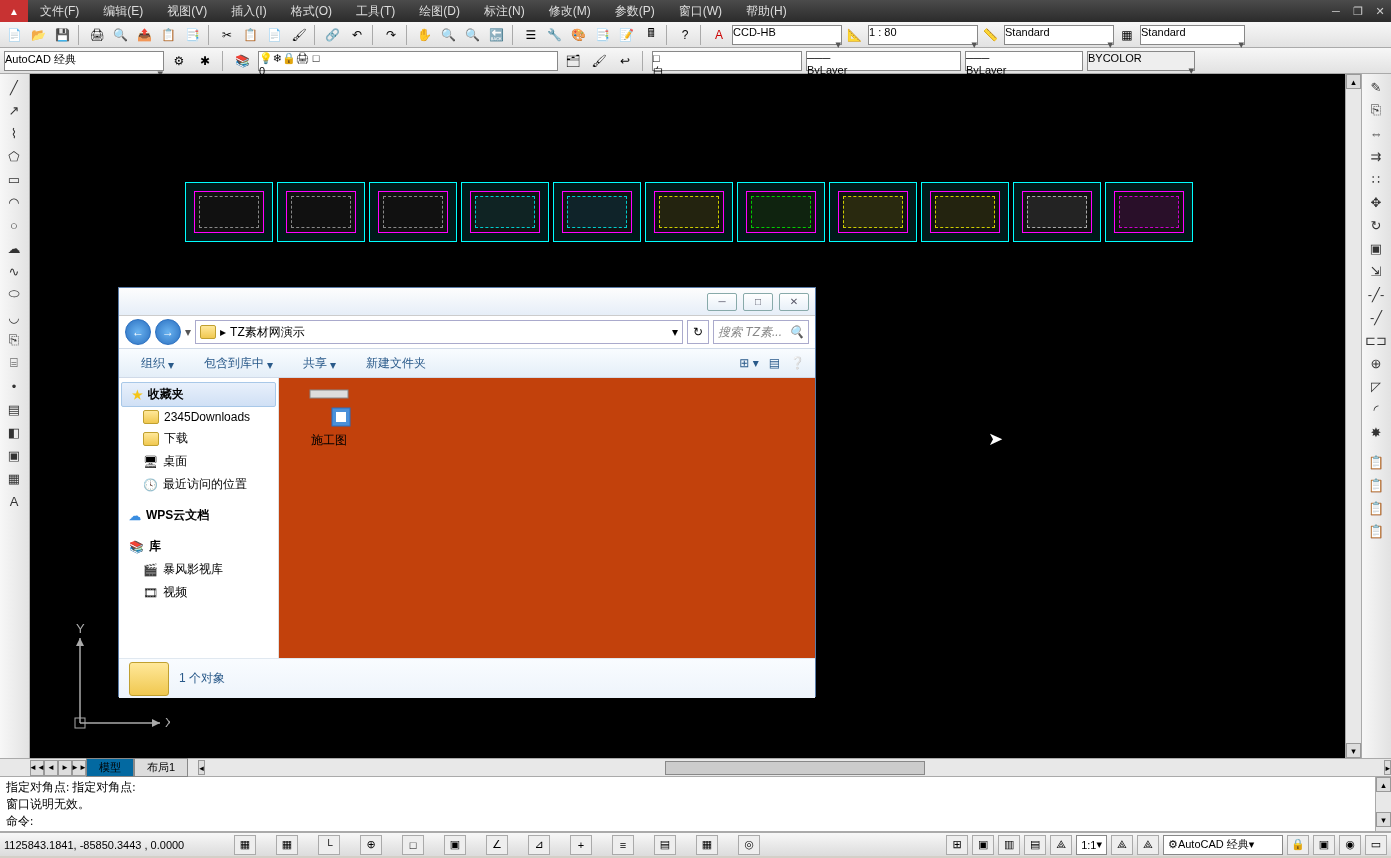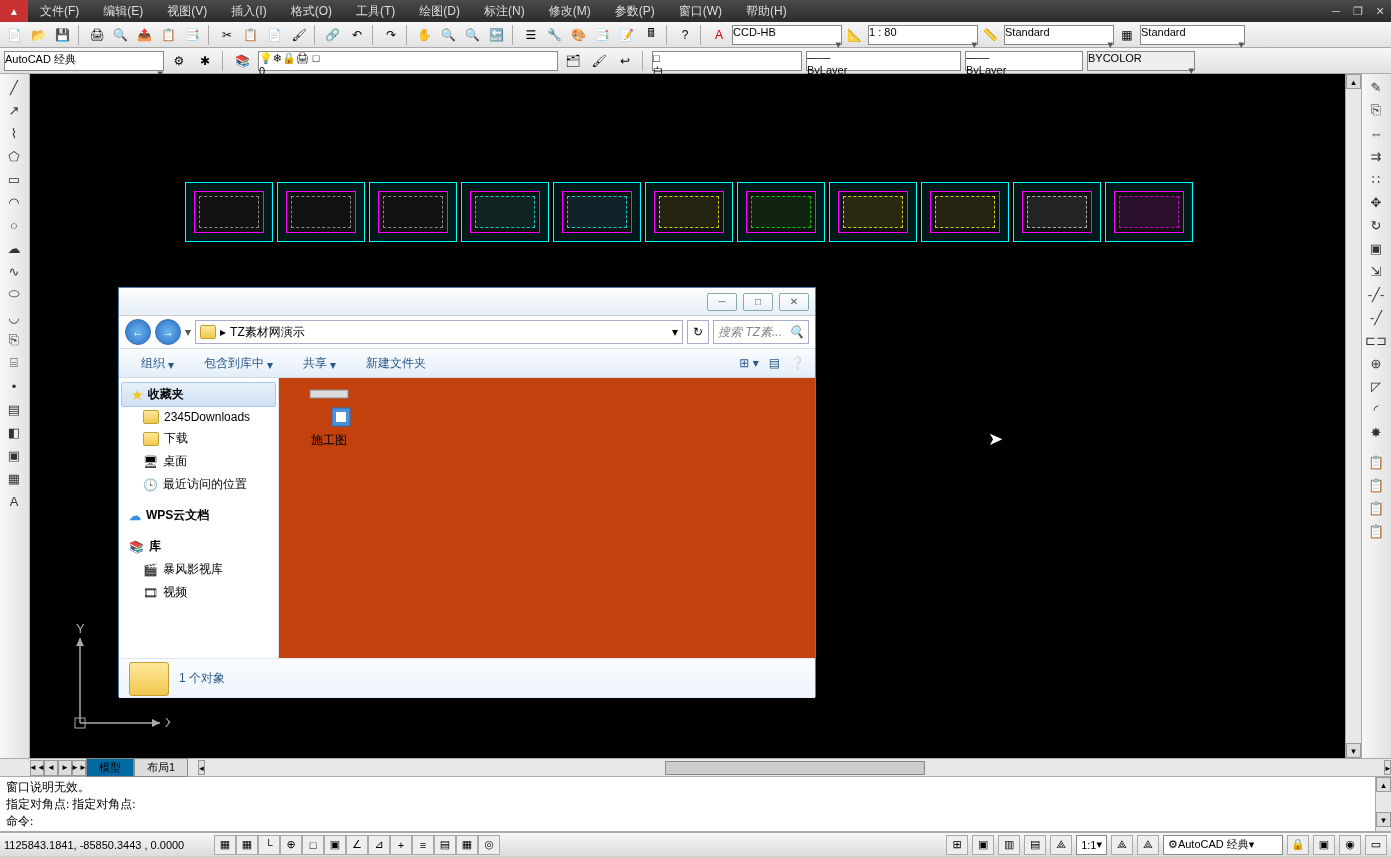--- a/index.html
+++ b/index.html
@@ -32,21 +32,21 @@
 .tabs-row { height: 18px; background: #e8e8e8; border-top: 1px solid #aaa; display: flex; align-items: center; font-size: 11px; }
 .tab-nav { display: flex; }
 .tab-nav-btn { width: 14px; height: 16px; display: flex; align-items: center; justify-content: center; border: 1px solid #999; background: #ddd; cursor: pointer; font-size: 8px; }
 .tab { padding: 1px 12px; border: 1px solid #888; background: #ddd; cursor: pointer; }
 .tab.active { background: #0369a1; }
 .hscroll { flex: 1; background: #e8e8e8; display: flex; margin-left: 10px; }
 .hscroll-thumb { width: 260px; height: 14px; background: #ccc; border: 1px solid #888; margin: auto; }
 .command-area { height: 56px; background: #fff; border-top: 1px solid #aaa; border-bottom: 1px solid #aaa; display: flex; }
 .command-text { flex: 1; padding: 2px 6px; font-size: 12px; font-family: SimSun; }
 .cmd-scroll { width: 16px; background: #e8e8e8; border-left: 1px solid #aaa; }
-.status-bar { height: 24px; background: linear-gradient(to bottom, #f7f7f7, #dcdcdc); border-top: 1px solid #aaa; display: flex; align-items: center; padding: 0 4px; font-size: 11px; gap: 0; }
+.status-bar { height: 24px; background: linear-gradient(to bottom, #f7f7f7, #dcdcdc); border-top: 1px solid #aaa; display: flex; align-items: center; padding: 0 4px; font-size: 11px; gap: 20px; }
 .status-coords { width: 210px; }
 .status-btn { width: 22px; height: 20px; border: 1px solid #aaa; background: #eee; display: flex; align-items: center; justify-content: center; cursor: pointer; font-size: 11px; }
 .status-right { margin-left: auto; display: flex; gap: 4px; align-items: center; }
 .dialog { position: absolute; top: 287px; left: 118px; width: 698px; height: 410px; background: #fff; border: 1px solid #5a7ca8; box-shadow: 3px 5px 12px rgba(0,0,0,.5); }
 .dlg-title { height: 28px; background: linear-gradient(to bottom, #fdfdfd, #e6eef8); border-bottom: 1px solid #ccc; display: flex; align-items: center; justify-content: flex-end; padding: 0 6px; gap: 6px; }
 .dlg-win-btn { width: 30px; height: 18px; border: 1px solid #8aa; border-radius: 2px; background: linear-gradient(#fff,#e8f0f8); display: flex; align-items: center; justify-content: center; font-size: 10px; cursor: pointer; color: #556; }
 .dlg-nav { height: 32px; display: flex; align-items: center; padding: 0 6px; gap: 4px; }
 .nav-back { width: 26px; height: 26px; border-radius: 50%; background: radial-gradient(#6ab3f0,#2a6fc0); border: 1px solid #2a6fc0; display: flex; align-items: center; justify-content: center; color: #fff; cursor: pointer; }
 .nav-fwd { width: 26px; height: 26px; border-radius: 50%; background: radial-gradient(#6ab3f0,#2a6fc0); border: 1px solid #2a6fc0; display: flex; align-items: center; justify-content: center; color: #fff; cursor: pointer; }
 .nav-path { flex: 1; height: 24px; border: 1px solid #aac; background: #fff; display: flex; align-items: center; padding: 0 4px; gap: 4px; }
@@ -316,22 +316,22 @@
     <div class="scroll-btn">◂</div>
     <div style="flex:1;display:flex">
         <div class="hscroll-thumb"></div>
       </div>
     <div class="scroll-btn">▸</div>
   </div>
 </div>
 
 <div class="command-area">
   <div class="command-text">
+    <div>指定对角点: 指定对角点:</div>
     <div>窗口说明无效。</div>
-    <div>指定对角点: 指定对角点:</div>
     <div>命令:</div>
   </div>
   <div class="cmd-scroll">
     <div class="scroll-btn">▴</div>
     <div class="scroll-btn" style="margin-top:20px">▾</div>
   </div>
 </div>
 
 <div class="status-bar">
   <div class="status-coords">1125843.1841, -85850.3443 , 0.0000</div>

